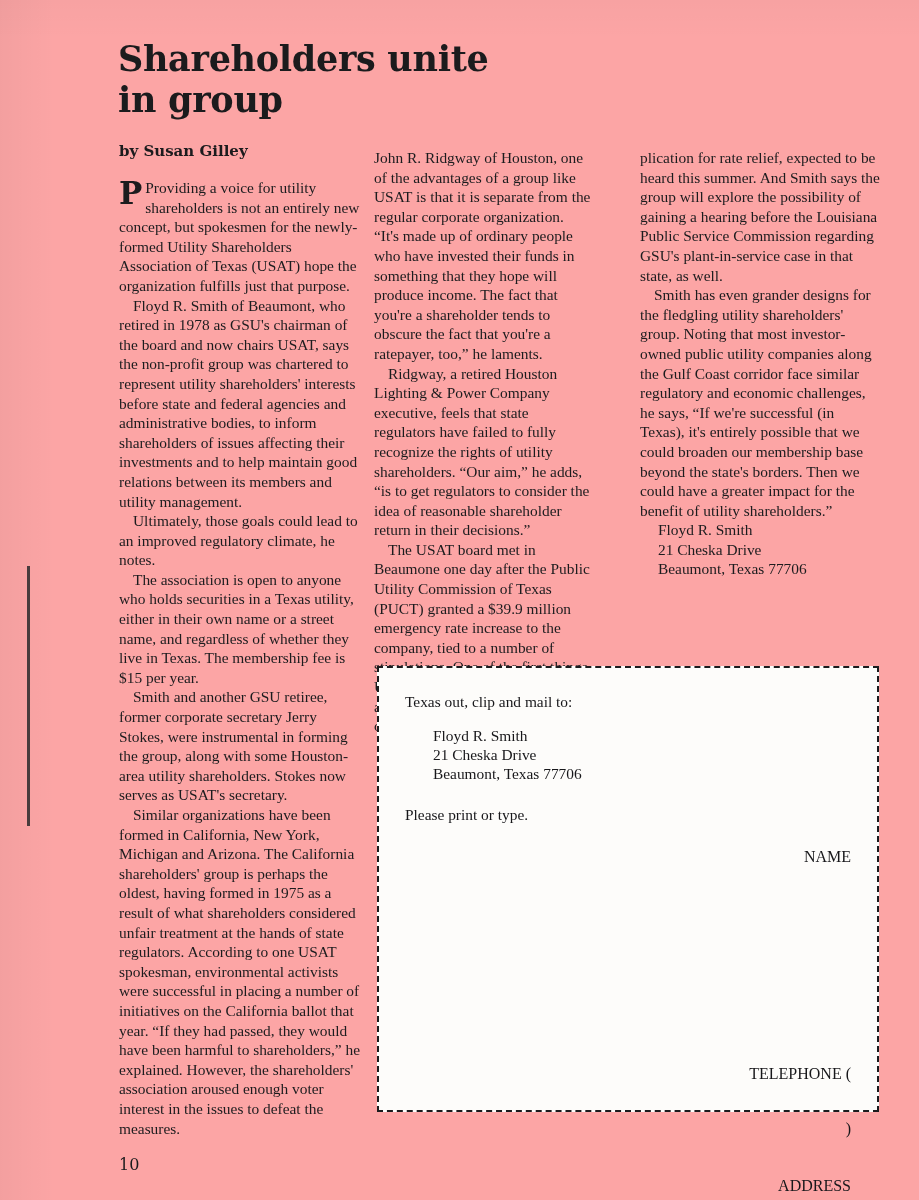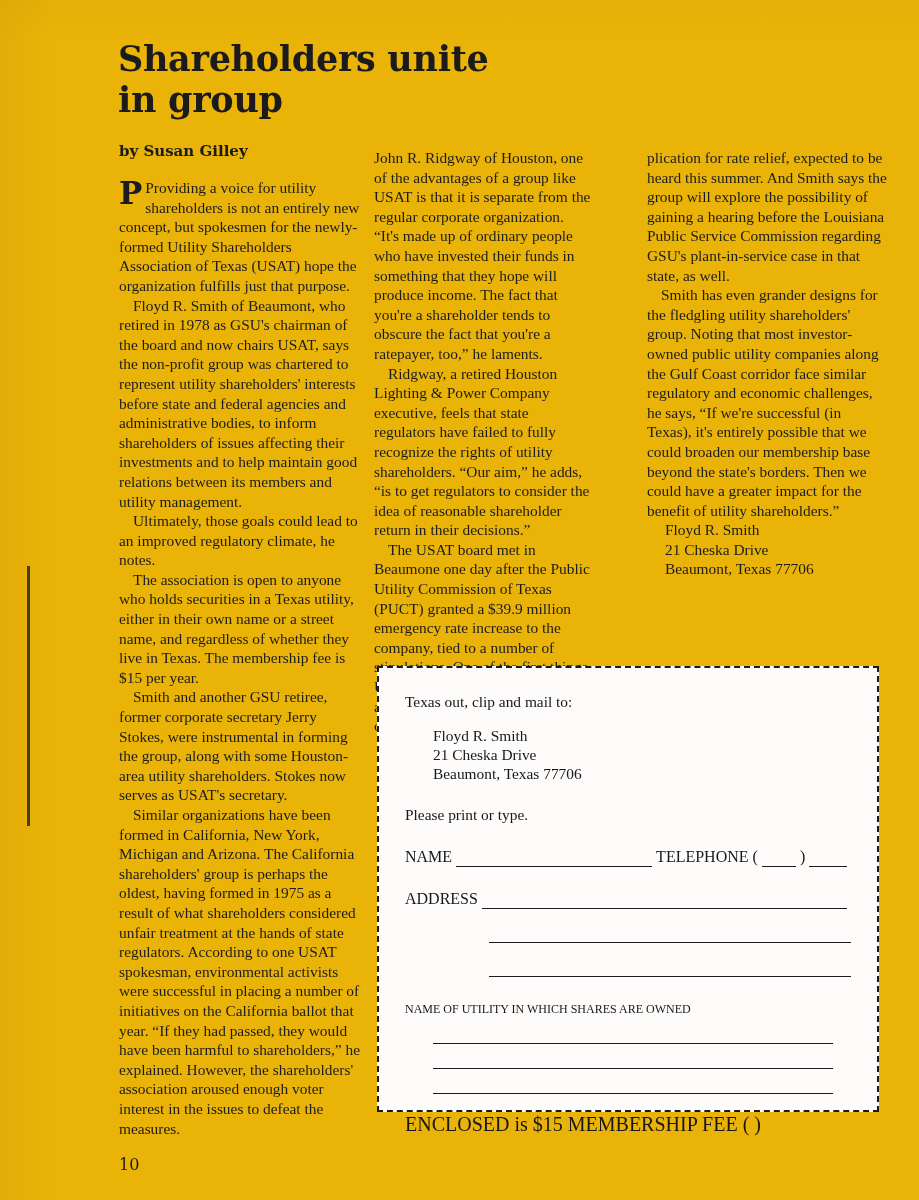--- a/index.html
+++ b/index.html
@@ -12,21 +12,21 @@
     height: 1200px;
     position: relative;
     font-family: "Liberation Serif", serif;
     color: #17171a;
     overflow: hidden;
   }
 
   .page {
     position: absolute;
     inset: 0;
-    background: #eab308;
+    background: #fca5a5;
   }
 
   
   .paper-tone {
     position: absolute;
     inset: 0;
     background:
       linear-gradient(90deg, rgba(0,0,0,0.035) 0px, rgba(0,0,0,0.0) 55px),
       linear-gradient(180deg, rgba(0,0,0,0.02) 0px, rgba(0,0,0,0) 40px);
     pointer-events: none;
@@ -75,21 +75,21 @@
   .col p {
     margin: 0;
     text-indent: 14px;
   }
   .col p.first {
     text-indent: 0;
   }
 
   .col1 { left: 119px; top: 178px; width: 242px; }
   .col2 { left: 374px; top: 148px; width: 218px; }
-  .col3 { left: 640px; top: 148px; width: 242px; margin-left: 7px; }
+  .col3 { left: 640px; top: 148px; width: 242px; }
 
   .dropcap {
     float: left;
     font-family: "DejaVu Serif", serif;
     font-weight: 700;
     font-size: 31px;
     line-height: 26px;
     padding: 2px 3px 0 0;
   }
 
@@ -125,20 +125,21 @@
   }
   .coupon-print {
     margin: 22px 0 0 0;
   }
 
   .field-row {
     display: flex;
     align-items: flex-end;
     margin-top: 22px;
     white-space: nowrap;
+    flex-direction: column;
   }
   .field-label { font-size: 16px; }
   .rule {
     border-bottom: 1.4px solid #1b1b1d;
     height: 14px;
     flex: 1 1 auto;
     margin: 0 4px;
   }
   .rule.short { flex: 0 0 34px; }
   .rule.fixed-200 { flex: 0 0 196px; }

